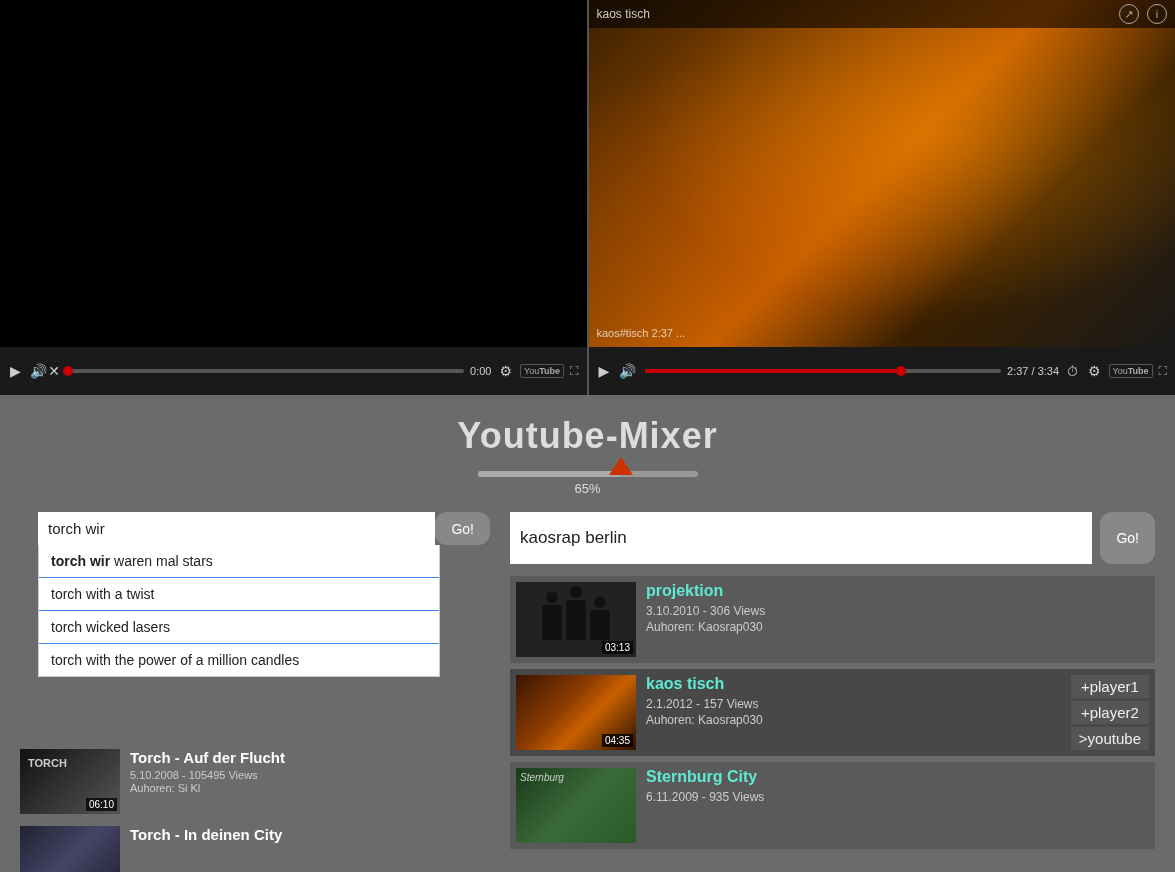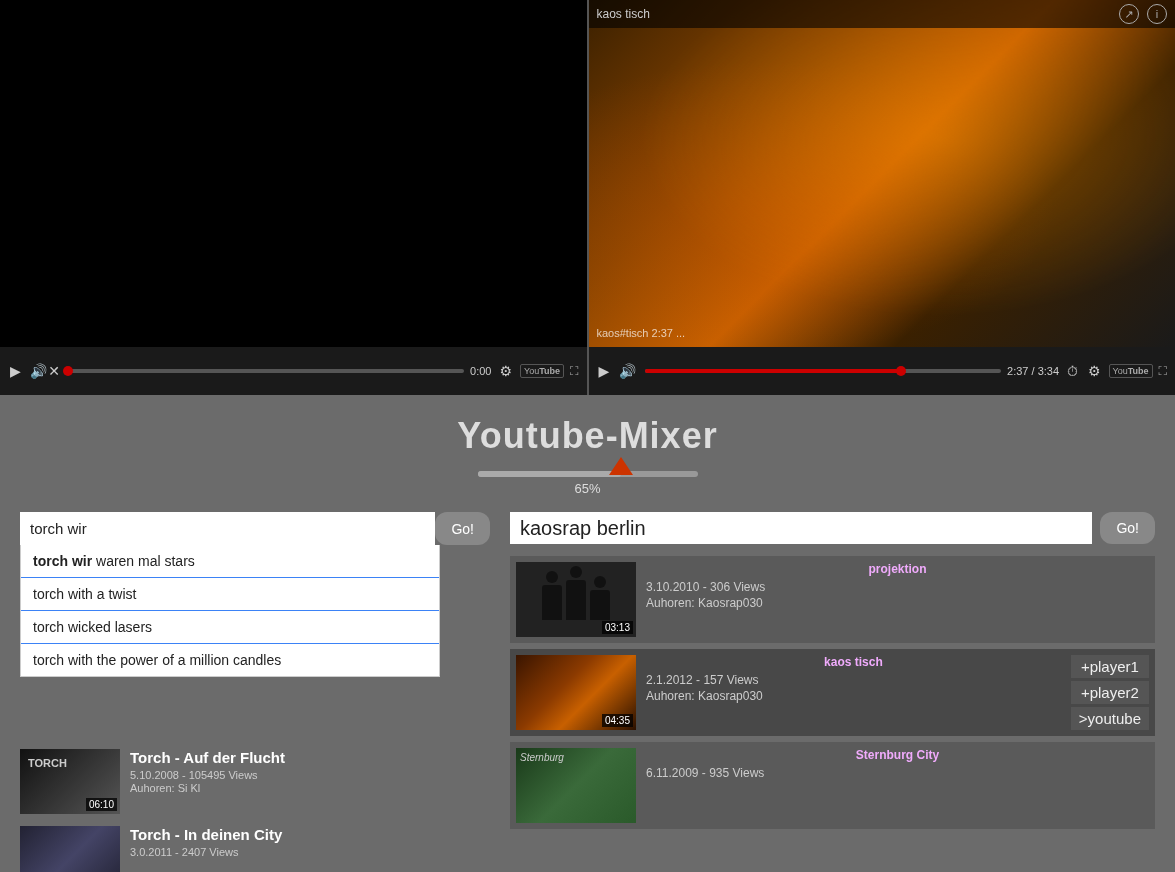--- a/index.html
+++ b/index.html
@@ -197,20 +197,21 @@
       width: 470px;
       flex-shrink: 0;
     }
 
     
     .search-box-wrap {
       position: relative;
       display: flex;
       gap: 0;
       margin-bottom: 0;
+      margin-left: 18px;
     }
     .search-input {
       flex: 1;
       padding: 8px 10px;
       font-size: 15px;
       border: none;
       border-radius: 0;
       background: #fff;
       color: #222;
       outline: none;
@@ -311,22 +312,22 @@
     .right-panel {
       flex: 1;
     }
     .right-search-wrap {
       display: flex;
       gap: 8px;
       margin-bottom: 12px;
     }
     .right-search-input {
       flex: 1;
-      padding: 4px 10px;
-      font-size: 20px;
+      padding: 16px 10px;
+      font-size: 17px;
       background: #fff;
       color: #222;
       border: none;
       outline: none;
     }
 
     
     .right-video-card {
       display: flex;
       gap: 10px;
@@ -354,25 +355,24 @@
     .thumb-kaos {
       background: linear-gradient(135deg, #3a1500 0%, #8b3a00 40%, #c86000 60%, #2a1000 100%);
     }
     
     .thumb-sternburg {
       background: linear-gradient(135deg, #1a3a1a 0%, #3a6a3a 50%, #2a5a2a 100%);
     }
 
     .right-video-info { flex: 1; }
     .right-video-title {
-      font-size: 12px;
-      color: #f0abfc;
+      font-size: 16px;
+      color: #5eead4;
       font-weight: bold;
       margin-bottom: 4px;
-      text-align: center;
     }
     .right-video-meta {
       font-size: 12px;
       color: #ccc;
       margin-bottom: 2px;
     }
 
     .action-buttons {
       display: flex;
       flex-direction: column;
@@ -505,21 +505,20 @@
             <div class="video-meta">5.10.2008 - 105495 Views</div>
             <div class="video-meta">Auhoren: Si Kl</div>
           </div>
         </div>
         <div class="video-list-item">
           <div class="thumb-wrap">
             <div class="thumb-placeholder thumb-placeholder-left2"></div>
           </div>
           <div class="video-info">
             <div class="video-title-text">Torch - In deinen City</div>
-            <div class="video-meta">3.0.2011 - 2407 Views</div>
           </div>
         </div>
       </div>
     </div>
 
     <div class="right-panel">
       <div class="right-search-wrap">
         <input type="text" class="right-search-input" value="kaosrap berlin" style="">
         <button class="go-btn">Go!</button>
       </div>

